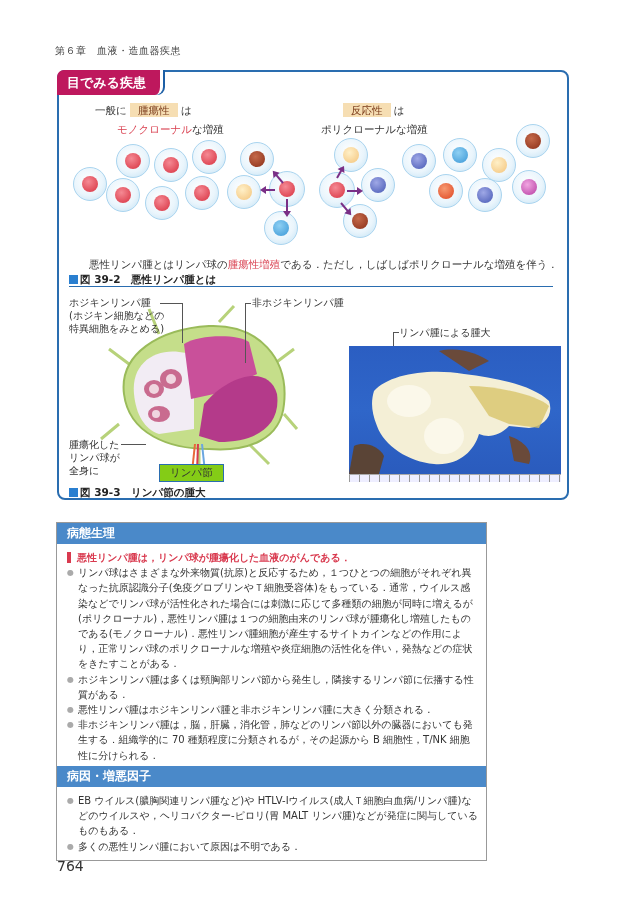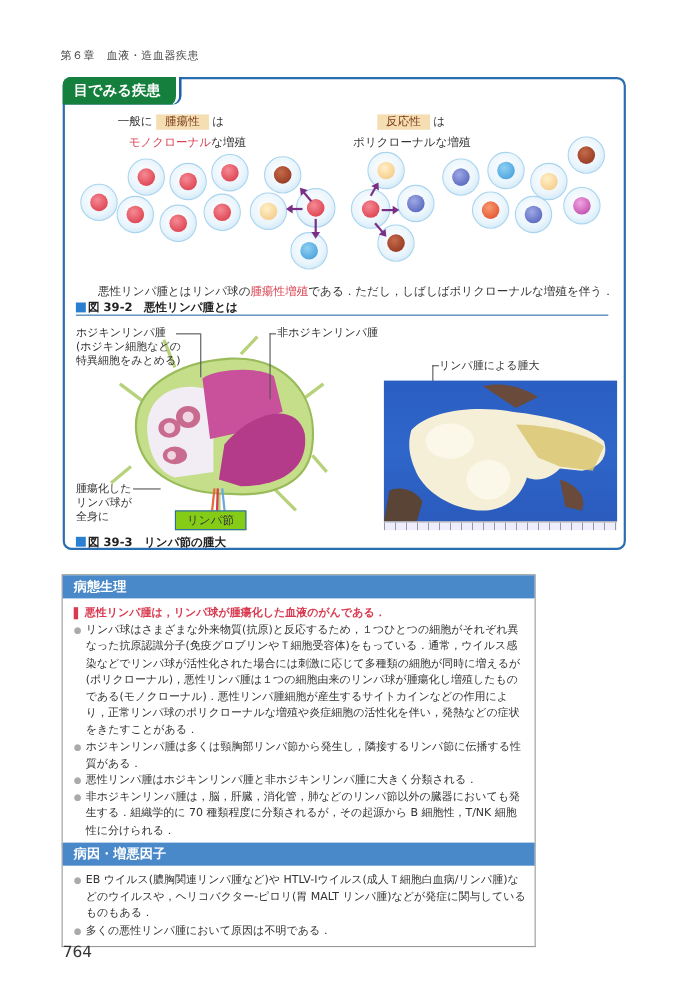--- a/index.html
+++ b/index.html
@@ -5,21 +5,21 @@
   * { box-sizing: border-box; margin: 0; padding: 0; }
   html, body { width: 634px; height: 900px; background: #ffffff; overflow: hidden; }
   body { font-family: "DejaVu Sans", "Liberation Sans", sans-serif; color: #333; position: relative; }
 
   .running-head { position: absolute; left: 55px; top: 44px; font-size: 10px; color: #444; letter-spacing: 0.5px; }
 
   
   .visual-box { position: absolute; left: 57px; top: 70px; width: 512px; height: 430px;
     border: 2px solid #2a6db0; border-radius: 8px; background: #fff; }
   .visual-tab { position: absolute; left: -2px; top: -2px; height: 25px; padding: 0 14px 0 10px;
-    background: #15803d; color: #fff; font-size: 13px; font-weight: bold; line-height: 25px;
+    background: #be185d; color: #fff; font-size: 13px; font-weight: bold; line-height: 25px;
     border-radius: 7px 0 8px 0; border-right: 3px solid #fff; box-shadow: 2px 0 0 #1c5fa6; }
 
   .lbl { position: absolute; font-size: 10.5px; color: #333; white-space: nowrap; }
   .hl { background: #f6deb3; padding: 1px 8px; color: #7a3b1a; }
   .red { color: #d94050; }
 
   .cell { position: absolute; border-radius: 50%;
     background: radial-gradient(circle at 45% 40%, #ffffff 0%, #eaf5fc 55%, #bfe0f3 100%);
     border: 1.5px solid #a9d4ef; }
   .nuc { position: absolute; border-radius: 50%; left: 50%; top: 50%; transform: translate(-50%,-50%); }
@@ -55,21 +55,21 @@
   .page-number { position: absolute; left: 57px; top: 858px; font-size: 14px; color: #333; }
 </style>
 </head>
 <body>
 
 <div class="running-head">第６章　血液・造血器疾患</div>
 
 <div class="visual-box">
   <div class="visual-tab">目でみる疾患</div>
 
-  <div class="lbl" style="left:48px; top:32px;">
+  <div class="lbl" style="left:36px; top:32px;">
     <span>一般に</span>
     <span class="hl">腫瘍性</span>
     <span>は</span>
   </div>
   <div class="lbl" style="left:58px; top:51px;">
     <span class="red">モノクローナル</span><span>な増殖</span>
   </div>
 
   <div class="lbl" style="left:284px; top:32px;">
     <span class="hl">反応性</span>

